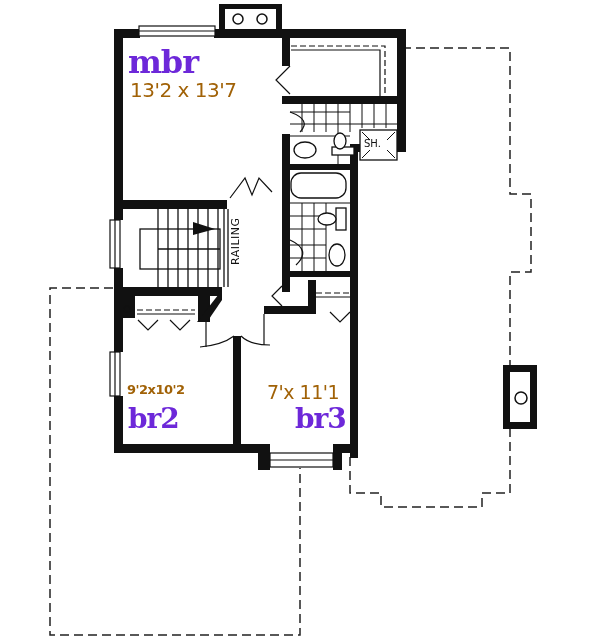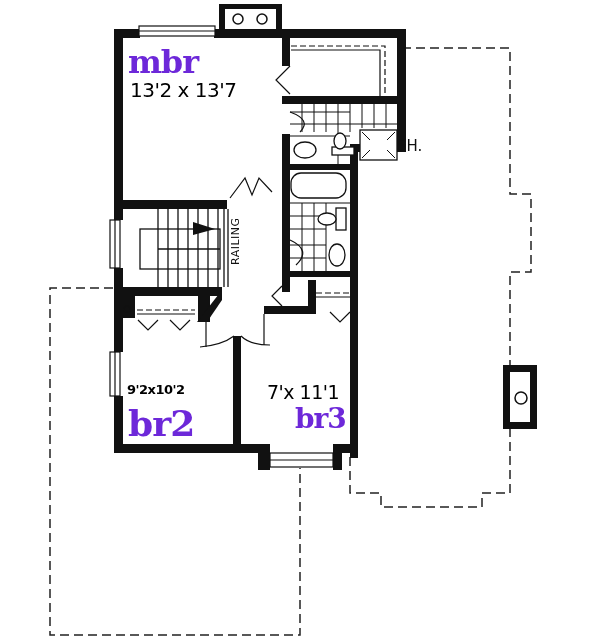--- a/index.html
+++ b/index.html
@@ -1,19 +1,19 @@
 <!DOCTYPE html>
 <html><head>
   <meta charset="utf-8">
   <style>
     html, body { margin: 0; padding: 0; background: #ffffff; }
     body { width: 600px; height: 638px; position: relative; overflow: hidden; font-family: "Liberation Sans", sans-serif; }
     #plan { position: absolute; left: 0; top: 0; width: 600px; height: 638px; }
     .room-name { position: absolute; font-family: "DejaVu Serif", serif; font-weight: bold; color: #6d28d9; line-height: 1; letter-spacing: -1px; }
-    .room-dim { position: absolute; font-family: "DejaVu Sans", sans-serif; color: #000000; line-height: 1; letter-spacing: -0.5px; }
+    .room-dim { position: absolute; font-family: "DejaVu Sans", sans-serif; color: #a16207; line-height: 1; letter-spacing: -0.5px; }
     .label-small { position: absolute; font-family: "DejaVu Sans", sans-serif; color: #111; line-height: 1; }
     .railing { position: absolute; font-family: "DejaVu Sans", sans-serif; font-size: 11px; color: #111; transform: rotate(-90deg); transform-origin: left top; letter-spacing: 0.5px; }
   </style>
 </head>
 <body>
 
 <svg id="plan" viewBox="0 0 600 638" xmlns="http://www.w3.org/2000/svg">
 
   <g fill="none" stroke="#222" stroke-width="1.5" stroke-dasharray="9,5">
     <polyline points="113,288 50,288 50,635 300,635 300,468"></polyline>
@@ -181,21 +181,21 @@
     <line x1="206" y1="322" x2="206" y2="347"></line>
     <path d="M 200 347 Q 222 345 234 336"></path>
     <line x1="264" y1="314" x2="264" y2="345"></line>
     <path d="M 270 345 Q 250 345 241 336"></path>
   </g>
 </svg>
 
 <div class="room-name" style="left:128px; top:46px; font-size:32px;">mbr</div>
 <div class="room-dim" style="left:130px; top:80px; font-size:20px;">13'2 x 13'7</div>
 
-<div class="label-small" style="left:364px; top:139px; font-size:15px;margin-left:33px;">SH.</div>
+<div class="label-small" style="left:364px; top:139px; font-size:10px;">SH.</div>
 
 <div class="railing" style="left:229px; top:265px;">RAILING</div>
 
 <div class="room-dim" style="left:127px; top:383px; font-size:13px;font-weight:bold;">9'2x10'2</div>
-<div class="room-name" style="left:128px; top:405px; font-size:36px;">br2</div>
+<div class="room-name" style="left:128px; top:405px; font-size:28px;">br2</div>
 
 <div class="room-dim" style="left:267px; top:383px; font-size:19px;">7'x 11'1</div>
 <div class="room-name" style="left:279px; top:405px; font-size:28px;margin-left:16px;">br3</div>
 
 </body></html>

